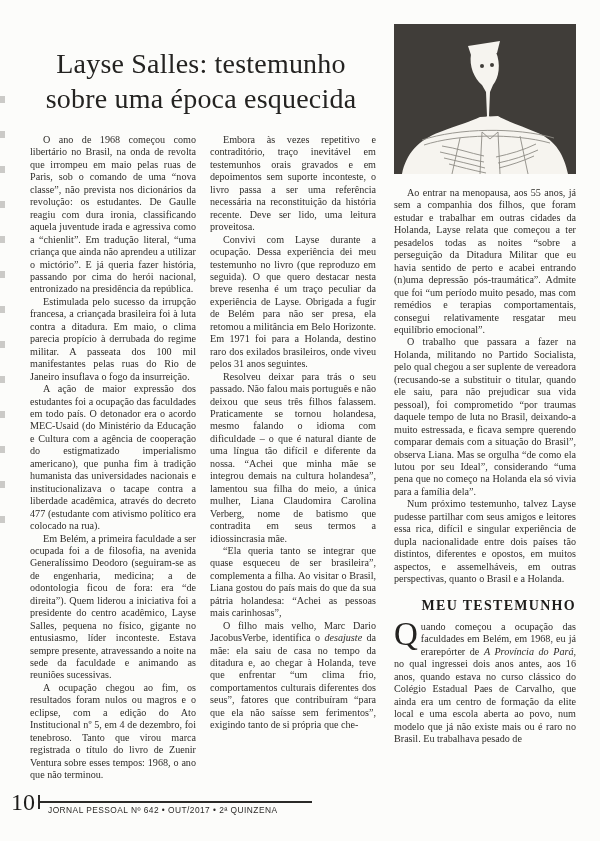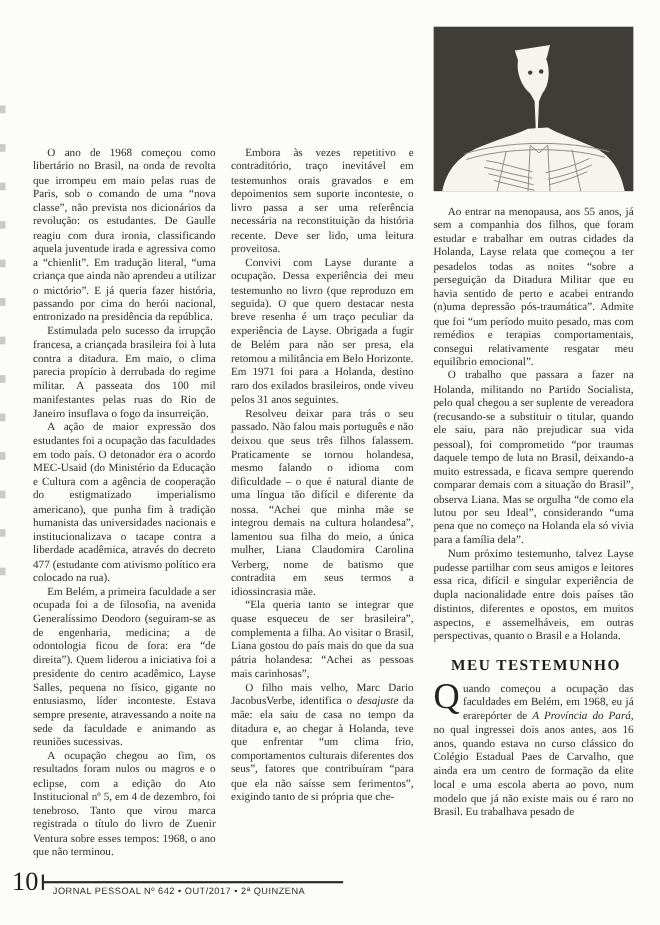--- a/index.html
+++ b/index.html
@@ -16,22 +16,22 @@
   .col1{left:30px;top:134px;width:166px;}
   .col2{left:210px;top:134px;width:166px;}
   .col3{left:394px;top:24px;width:182px;}
   .para{margin:0;text-indent:13px;hyphens:auto;-webkit-hyphens:auto;}
   .ital{font-style:italic;}
   
   .illus{width:182px;height:150px;display:block;}
   .illus-wrap{margin:0 0 13px 0;line-height:0;}
   .sketch-line{stroke:#8d8b85;stroke-width:0.9;fill:none;}
   
-  .sec-head{margin:14px 0 9px 16px;font-size:14px;font-weight:700;letter-spacing:1.3px;
-            color:#1d1c1a;text-align:left;text-indent:0;}
+  .sec-head{margin:14px 0 9px 6px;font-size:14px;font-weight:700;letter-spacing:1.3px;
+            color:#1d1c1a;text-align:right;text-indent:0;}
   .testimony{margin:0;text-indent:0;hyphens:auto;-webkit-hyphens:auto;}
   .dropcap{float:left;font-size:33px;line-height:25px;padding:1px 3px 0 0;color:#242321;}
   
   .page-num{position:absolute;left:11px;top:789px;font-size:24px;font-weight:400;color:#1e1d1b;}
   .footer-rule{position:absolute;left:39px;top:801px;width:273px;height:0;
                border-top:2px solid #2b2a28;}
   .footer-rule::before{content:"";position:absolute;left:-1px;top:-8px;width:2px;height:14px;
                background:#2b2a28;}
   .footer-text{position:absolute;left:48px;top:805px;font-family:"Liberation Sans",sans-serif;
                font-size:8.4px;letter-spacing:.45px;color:#2b2a28;}
@@ -50,20 +50,24 @@
     <div class="scan-mark" style="top:271px"></div>
     <div class="scan-mark" style="top:306px"></div>
     <div class="scan-mark" style="top:341px"></div>
     <div class="scan-mark" style="top:376px"></div>
     <div class="scan-mark" style="top:411px"></div>
     <div class="scan-mark" style="top:446px"></div>
     <div class="scan-mark" style="top:481px"></div>
     <div class="scan-mark" style="top:516px"></div>
   </div>
 
+  <h1 class="title" style="margin:0;">
+    <span style="display:block">Layse Salles: testemunho</span>
+    <span style="display:block">sobre uma época esquecida</span>
+  </h1>
 
   <div class="col col1">
     <p class="para">O ano de 1968 começou como libertário no Brasil, na onda de revolta que irrompeu em maio pelas ruas de Paris, sob o comando de uma “nova classe”, não prevista nos dicionários da revolução: os estudantes. De Gaulle reagiu com dura ironia, classificando aquela juventude irada e agressiva como a “chienlit”. Em tradução literal, “uma criança que ainda não aprendeu a utilizar o mictório”. E já queria fazer história, passando por cima do herói nacional, entronizado na presidência da república.</p>
     <p class="para">Estimulada pelo sucesso da irrupção francesa, a criançada brasileira foi à luta contra a ditadura. Em maio, o clima parecia propício à derrubada do regime militar. A passeata dos 100 mil manifestantes pelas ruas do Rio de Janeiro insuflava o fogo da insurreição.</p>
     <p class="para">A ação de maior expressão dos estudantes foi a ocupação das faculdades em todo país. O detonador era o acordo MEC-Usaid (do Ministério da Educação e Cultura com a agência de cooperação do estigmatizado imperialismo americano), que punha fim à tradição humanista das universidades nacionais e institucionalizava o tacape contra a liberdade acadêmica, através do decreto 477 (estudante com ativismo político era colocado na rua).</p>
     <p class="para">Em Belém, a primeira faculdade a ser ocupada foi a de filosofia, na avenida Generalíssimo Deodoro (seguiram-se as de engenharia, medicina; a de odontologia ficou de fora: era “de direita”). Quem liderou a iniciativa foi a presidente do centro acadêmico, Layse Salles, pequena no físico, gigante no entusiasmo, líder inconteste. Estava sempre presente, atravessando a noite na sede da faculdade e animando as reuniões sucessivas.</p>
     <p class="para">A ocupação chegou ao fim, os resultados foram nulos ou magros e o eclipse, com a edição do Ato Institucional nº 5, em 4 de dezembro, foi tenebroso. Tanto que virou marca registrada o título do livro de Zuenir Ventura sobre esses tempos: 1968, o ano que não terminou.</p>
   </div>
 
   <div class="col col2">

